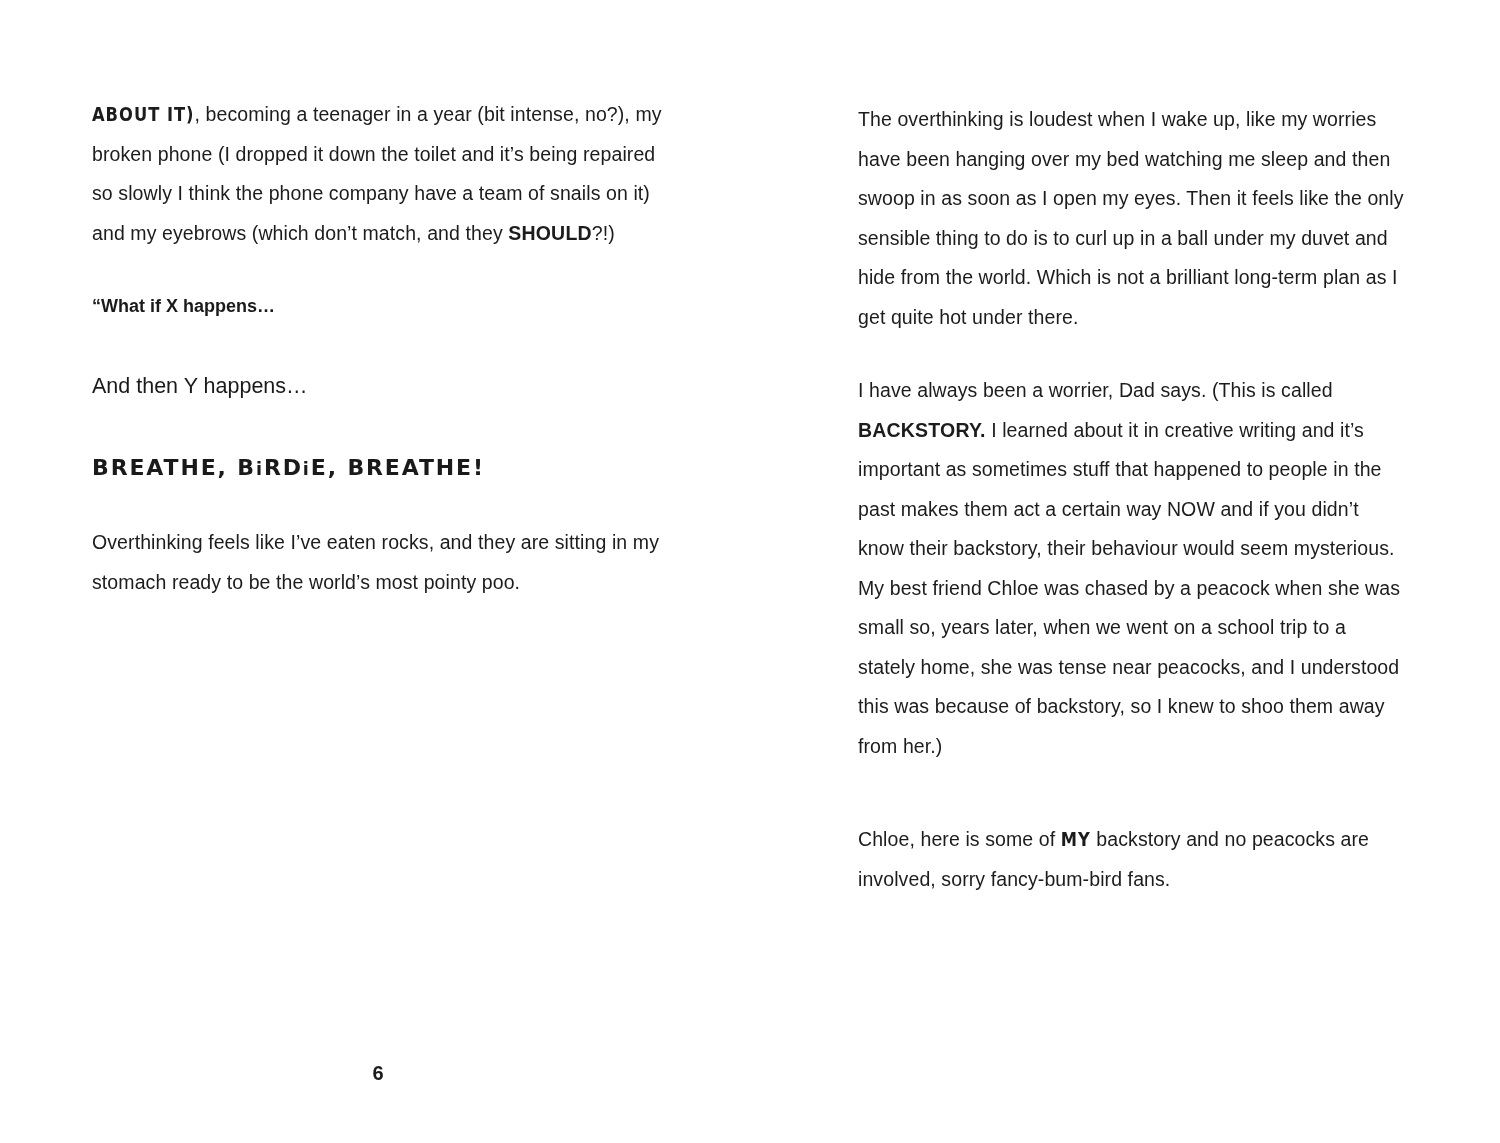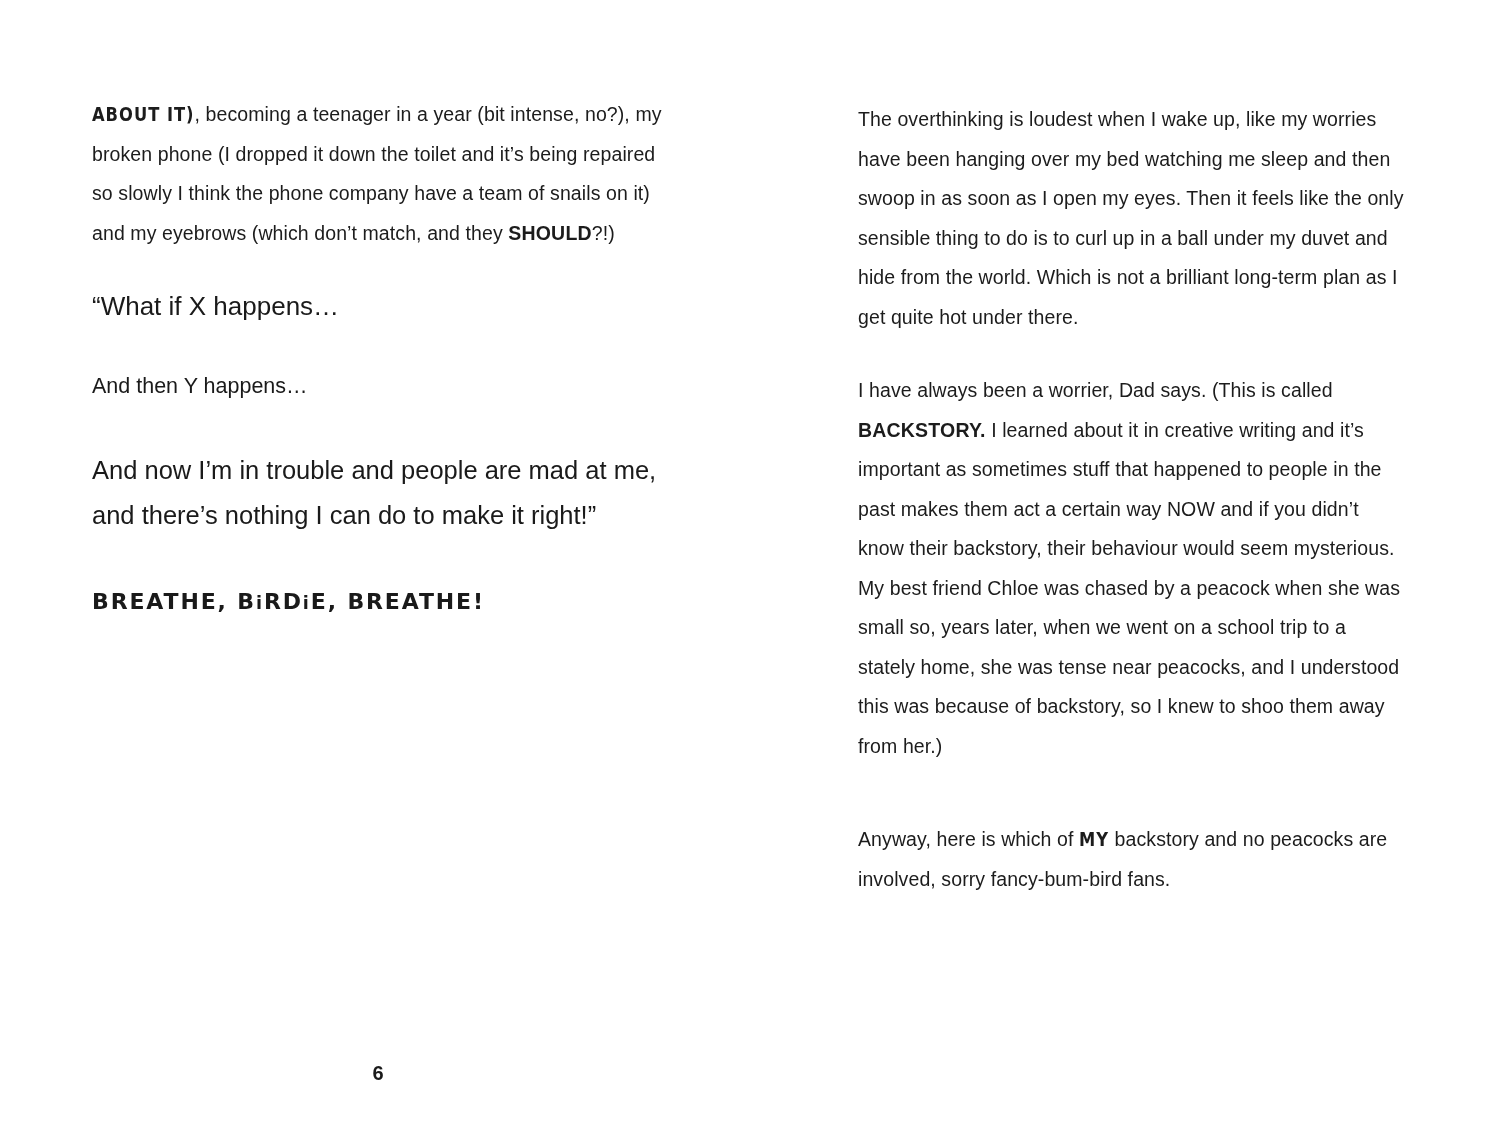--- a/index.html
+++ b/index.html
@@ -44,21 +44,21 @@
   p.body {
     margin: 0 0 34px 0;
     font-size: 19.5px;
     line-height: 39.5px;
     letter-spacing: 0.005em;
     font-weight: 400;
     color: #1c1c1c;
   }
 
   
-  p.esc1 { font-size: 26px;  line-height: 39.5px; margin-bottom: 39px; }
+  p.esc1 { font-size: 18px;  line-height: 39.5px; margin-bottom: 39px; font-weight: bold; }
   p.esc2 { font-size: 21.5px;  line-height: 41px;   margin-bottom: 41px; margin-top: 12px; }
   p.esc3 { font-size: 23.5px;  line-height: 43px;   margin-bottom: 42px; }
   p.esc4 { font-size: 25.5px;  line-height: 45px;   margin-bottom: 44px; }
 
   .b { font-weight: 700; letter-spacing: 0.01em; }
 
   
   .hand {
     font-family: "DejaVu Sans", sans-serif;
     font-weight: 700;
@@ -97,36 +97,36 @@
 <div class="spread">
 
   <div class="page page-left">
     <div class="col">
 
       <p class="body"><span class="hand">ABOUT IT)</span><span>, becoming a teenager in a year (bit intense, no?), my broken phone (I dropped it down the toilet and it’s being repaired so slowly I think the phone company have a team of snails on it) and my eyebrows (which don’t match, and they </span><span class="b">SHOULD</span><span>?!)</span></p>
 
 
       <p class="esc1">“What if X happens…</p>
       <p class="esc2">And then Y happens…</p>
-      <p class="esc4">And now I’m in trouble and people are mad at me, and there’s nothing I can do to make it right!”</p>
 
       <p class="shout"><span>BREATHE, B</span><span class="lc">i</span><span>RD</span><span class="lc">i</span><span>E, BREATHE!</span></p>
 
+      <p class="body">Overthinking feels like I’ve eaten rocks, and they are sitting in my stomach ready to be the world’s most pointy poo.</p>
 
     </div>
     <div class="page-number">6</div>
   </div>
 
   <div class="page page-right">
     <div class="col">
 
       <p class="body">The overthinking is loudest when I wake up, like my worries have been hanging over my bed watching me sleep and then swoop in as soon as I open my eyes. Then it feels like the only sensible thing to do is to curl up in a ball under my duvet and hide from the world. Which is not a brilliant long-term plan as I get quite hot under there.</p>
 
       <p class="body"><span>I have always been a worrier, Dad says. (This is called </span><span class="b">BACKSTORY.</span><span> I learned about it in creative writing and it’s important as sometimes stuff that happened to people in the past makes them act a certain way NOW and if you didn’t know their backstory, their behaviour would seem mysterious. My best friend Chloe was chased by a peacock when she was small so, years later, when we went on a school trip to a stately home, she was tense near peacocks, and I understood this was because of backstory, so I knew to shoo them away from her.)</span></p>
 
       <div class="gap-lg"></div>
 
-      <p class="body"><span>Anyway, here is which of </span><span class="hand">MY</span><span> backstory and no peacocks are involved, sorry fancy-bum-bird fans.</span></p>
+      <p class="body"><span>Chloe, here is some of </span><span class="hand">MY</span><span> backstory and no peacocks are involved, sorry fancy-bum-bird fans.</span></p>
 
     </div>
 
   </div>
 </div>
 
 </body></html>

